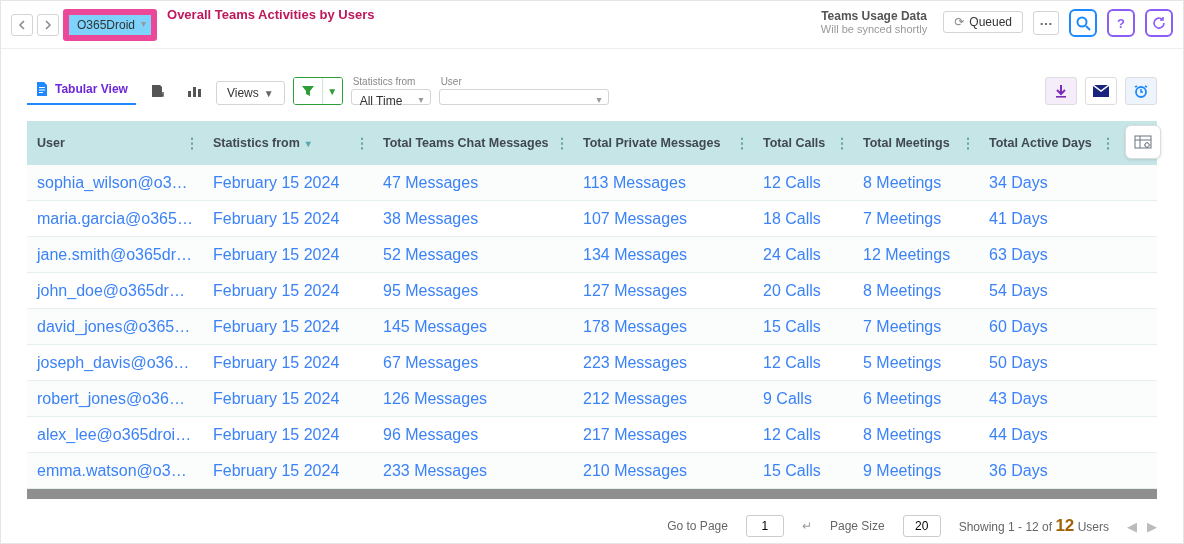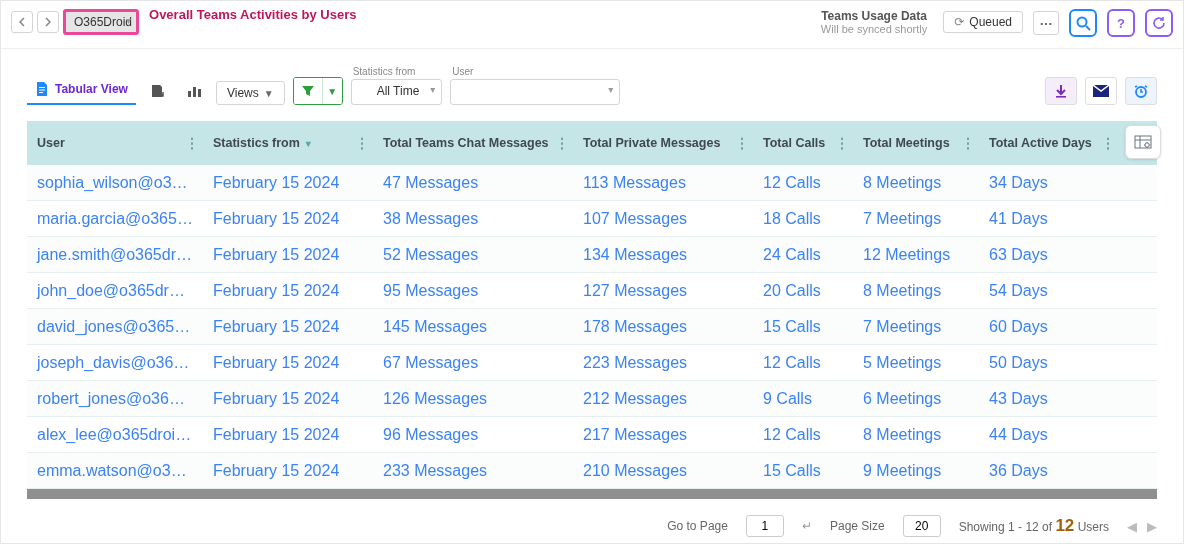--- a/index.html
+++ b/index.html
@@ -1,21 +1,21 @@
 <!DOCTYPE html>
 <html><head>
 <meta charset="utf-8">
 <style>
 *{box-sizing:border-box;margin:0;padding:0;font-family:"Segoe UI",Arial,sans-serif}
 body{background:#fff;color:#333;font-size:13px}
 .page{width:1184px;height:544px;position:relative;overflow:hidden;border:1px solid #e5e5e5}
 .topbar{display:flex;align-items:flex-start;padding:6px 10px;border-bottom:1px solid #eee;gap:10px;height:48px}
 .nav-btn{width:22px;height:22px;border:1px solid #d4d4d4;border-radius:3px;display:flex;align-items:center;justify-content:center;background:#fff;cursor:pointer;color:#666;font-size:12px}
 .nav-grp{display:flex;gap:4px;align-items:center;margin-top:2px}
-.source-sel{border:3px solid #ec4899;border-radius:3px;padding:3px 4px 3px 8px;font-size:12px;background:#e5e5e5;position:relative;cursor:pointer}
+.source-sel{border:6px solid #ec4899;border-radius:3px;padding:3px 16px 3px 8px;font-size:12px;background:#7dd3fc;position:relative;cursor:pointer}
 .source-sel:after{content:"▾";position:absolute;right:5px;top:3px;color:#999;font-size:10px}
 .title-blk{flex:1;min-width:0}
 .title{font-size:13px;font-weight:600;color:#be185d}
 .subtitle{font-size:11px;color:#888;margin-top:1px}
 .sync-blk{text-align:center;margin-right:6px;margin-top:2px}
 .sync-t{font-size:12px;font-weight:600;color:#555}
 .sync-s{font-size:11px;color:#999}
 .queued-btn{border:1px solid #d4d4d4;border-radius:3px;padding:3px 10px;font-size:12px;background:#fff;display:flex;align-items:center;gap:5px;margin-top:4px}
 .dots-btn{border:1px solid #d4d4d4;border-radius:3px;width:26px;height:24px;display:flex;align-items:center;justify-content:center;margin-top:4px;font-weight:700;color:#666;cursor:pointer;background:#fff}
 .icon-btn{width:28px;height:28px;border:2px solid;border-radius:6px;display:flex;align-items:center;justify-content:center;margin-top:2px;cursor:pointer;background:#fff}
@@ -26,21 +26,21 @@
 .content{padding:10px 26px 0 26px}
 .toolbar{display:flex;align-items:flex-end;gap:8px;height:46px}
 .tab-view{display:flex;align-items:center;gap:6px;color:#6d28d9;font-size:12px;font-weight:600;border-bottom:2px solid #1e88ff;padding:6px 8px;cursor:pointer}
 .mini-ic{width:28px;height:28px;display:flex;align-items:center;justify-content:center;cursor:pointer;color:#555;border-radius:3px}
 .views-dd{border:1px solid #d4d4d4;border-radius:3px;padding:4px 10px;font-size:12px;display:flex;align-items:center;gap:5px;cursor:pointer;background:#fff}
 .filter-grp{display:flex;border:1px solid #2e9e3a;border-radius:3px;overflow:hidden}
 .filter-btn{width:28px;height:26px;display:flex;align-items:center;justify-content:center;background:#fff;cursor:pointer;color:#2e9e3a}
 .filter-dd{width:20px;border-left:1px solid #cfe8d2;display:flex;align-items:center;justify-content:center;background:#fff;cursor:pointer;color:#2e9e3a;font-size:10px}
 .sel-blk{display:flex;flex-direction:column;gap:2px}
 .sel-lbl{font-size:10px;color:#888;padding-left:2px}
-.sel-box{border:1px solid #d4d4d4;border-radius:3px;padding:4px 22px 4px 25px;font-size:12px;background:#fff;position:relative;cursor:pointer;min-width:80px;height:26px}
+.sel-box{border:1px solid #d4d4d4;border-radius:3px;padding:4px 22px 4px 8px;font-size:12px;background:#fff;position:relative;cursor:pointer;min-width:80px;height:16px}
 .sel-box.wide{width:170px}
 .sel-box:after{content:"▾";position:absolute;right:6px;top:4px;color:#999;font-size:10px}
 .spacer{flex:1}
 .act-btn{width:32px;height:28px;border:1px solid #ddd;border-radius:3px;display:flex;align-items:center;justify-content:center;cursor:pointer;background:#f6edfb;color:#7b2bb5}
 .act-btn.mail{background:#fff;color:#1a237e}
 .act-btn.clock{background:#eef4fb;color:#1e88ff}
 
 .grid-wrap{margin-top:16px;position:relative}
 .ghead{display:flex;background:#c6e5e7;height:44px;align-items:center}
 .gcell{padding:0 10px;font-size:12.5px;color:#40494f;font-weight:600;display:flex;align-items:center;position:relative;height:100%}

